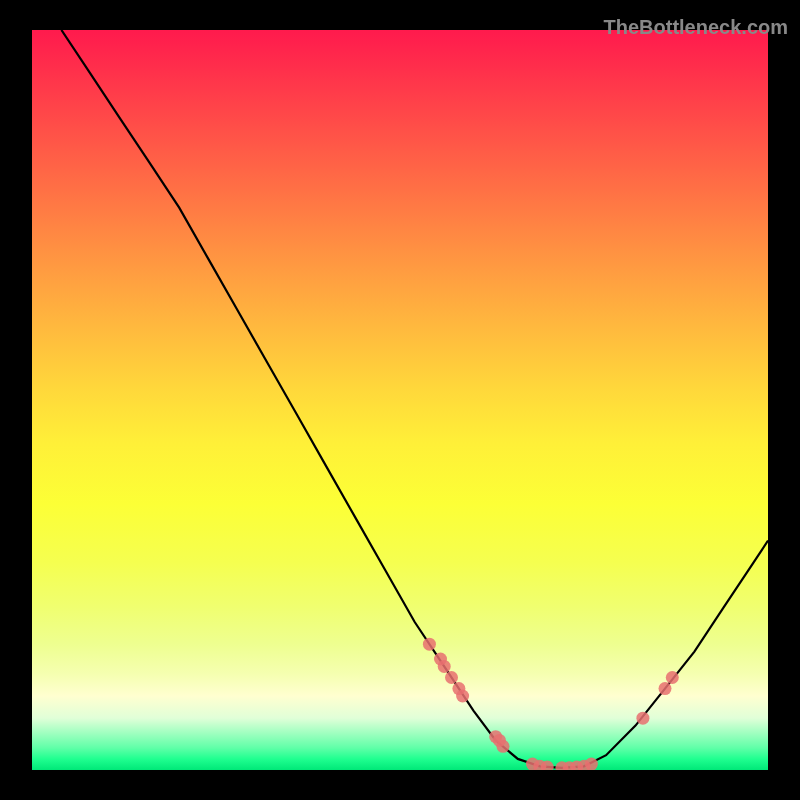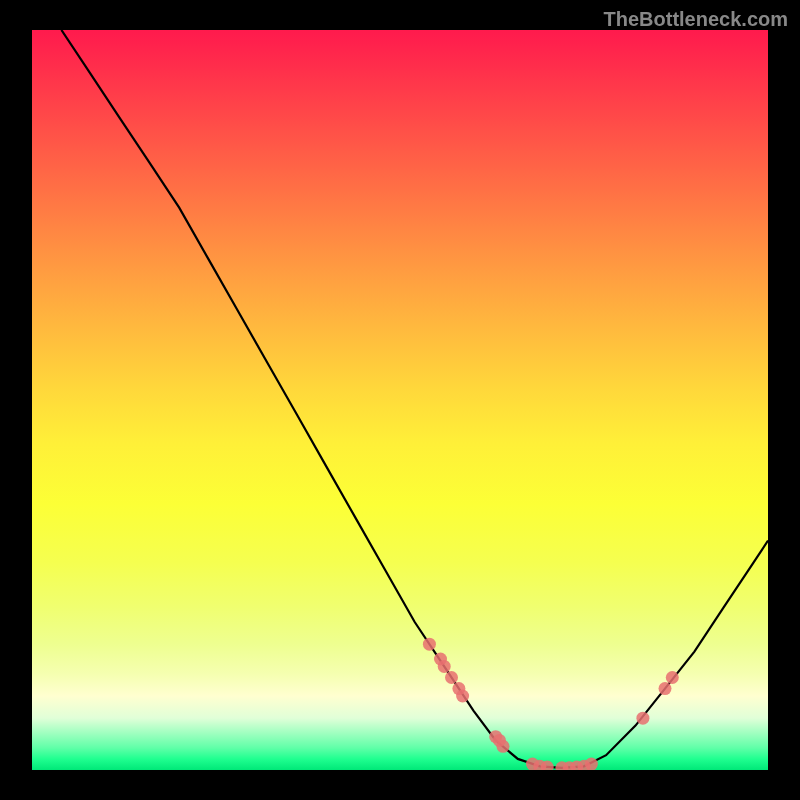--- a/index.html
+++ b/index.html
@@ -12,21 +12,21 @@
     font-family: Arial, sans-serif;
   }
   .container {
     position: relative;
     width: 800px;
     height: 800px;
     background: #000;
   }
   .watermark {
     position: absolute;
-    top: 8px;
+    top: 16px;
     right: 12px;
     color: #888;
     font-size: 20px;
     font-weight: bold;
     z-index: 10;
   }
   .plot-area {
     position: absolute;
     left: 32px;
     top: 30px;

